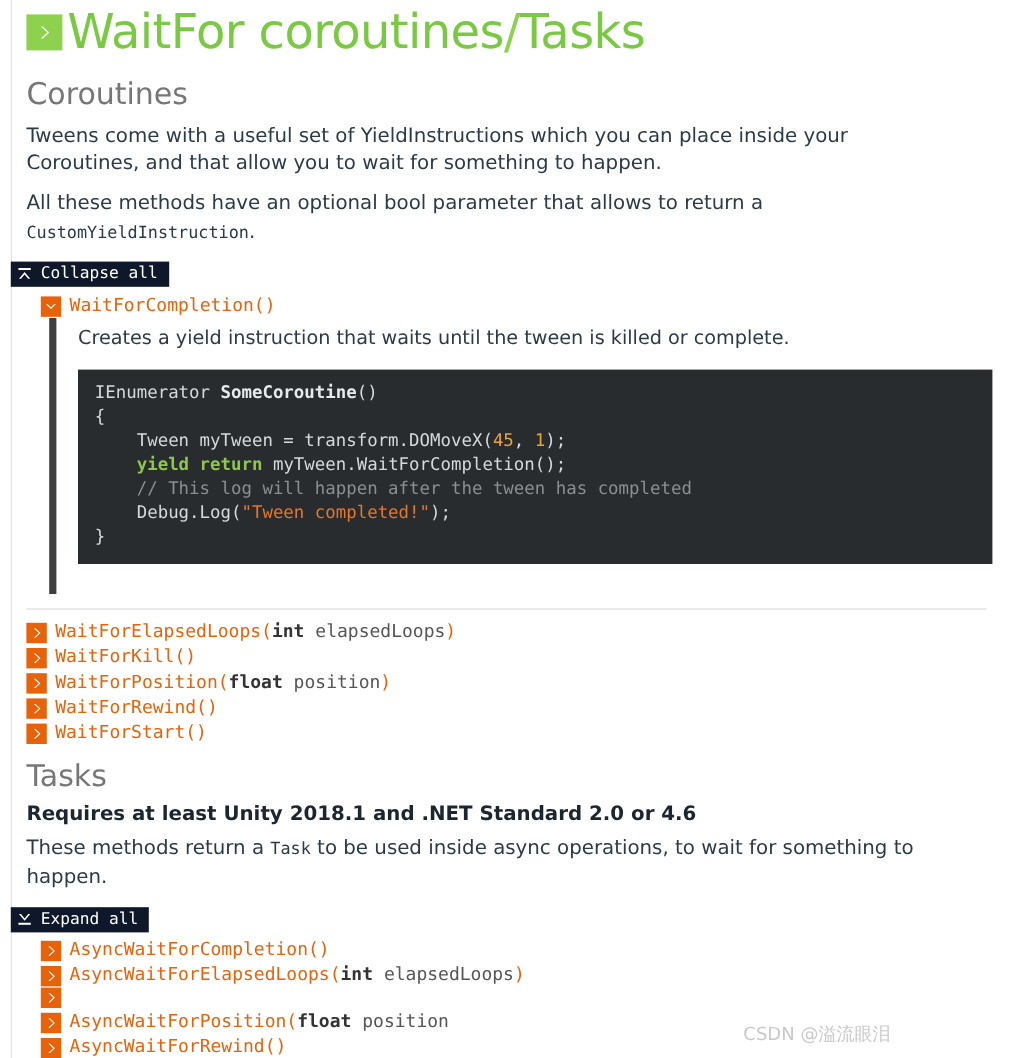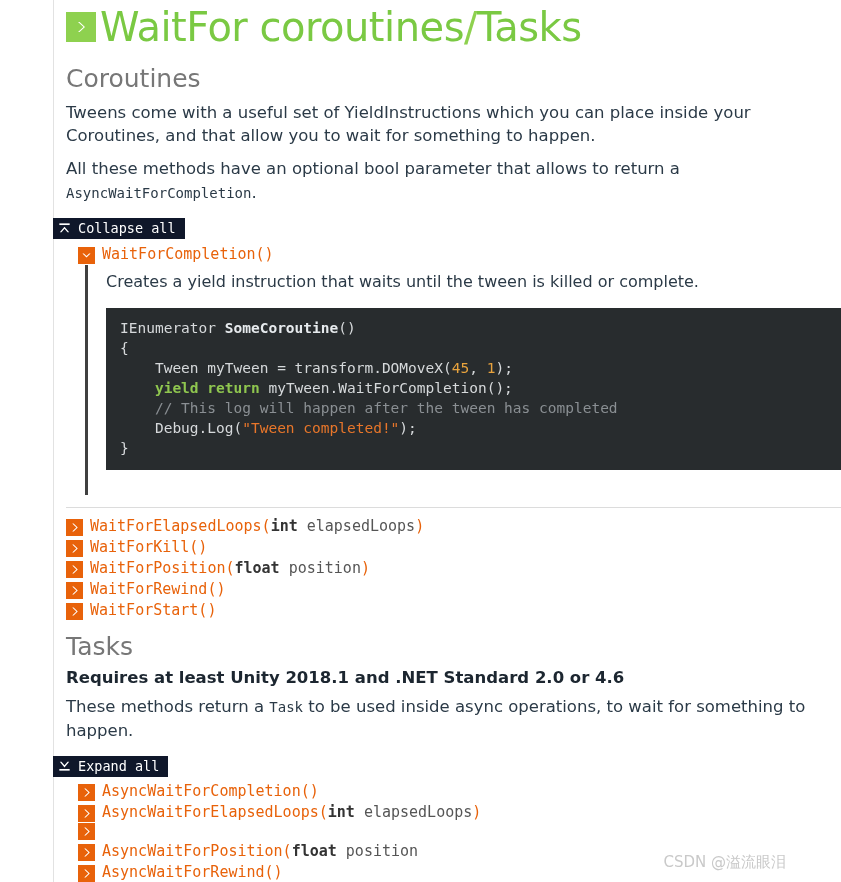--- a/index.html
+++ b/index.html
@@ -12,21 +12,20 @@
     background: #ffffff;
     font-family: "DejaVu Sans", sans-serif;
     overflow: hidden;
     position: relative;
   }
   .page {
     position: relative;
     width: 771px;
     height: 882px;
     box-sizing: border-box;
-    margin-left: 44px;
   }
   
   .left-rule {
     position: absolute;
     left: 9px;
     top: 0;
     width: 1px;
     height: 882px;
     background: #e2e2e2;
   }
@@ -152,21 +151,21 @@
     color: #333333;
     font-weight: bold;
   }
   .m-sig .pname {
     color: #555555;
   }
 
   
   .expanded-item { margin-left: 12px; margin-top: 2px; }
   .exp-body {
-    border-left: 3px solid #404040;
+    border-left: 6px solid #404040;
     margin-left: 7px;
     padding-left: 18px;
     padding-top: 6px;
     padding-bottom: 10px;
   }
   .exp-desc {
     font-size: 16px;
     color: #2b3a47;
     margin: 0 0 11px 0;
     line-height: 1.4;
@@ -225,21 +224,21 @@
         </svg>
       </span>
       <span class="title-text"><span>WaitFor coroutines</span><span class="slash">/</span><span>Tasks</span></span>
     </div>
 
     
     <h2 class="h2">Coroutines</h2>
 
     <p class="para">Tweens come with a useful set of YieldInstructions which you can place inside your Coroutines, and that allow you to wait for something to happen.</p>
 
-    <p class="para"><span>All these methods have an optional bool parameter that allows to return a </span><code class="inline">AsyncWaitForCompletion</code><span>.</span></p>
+    <p class="para"><span>All these methods have an optional bool parameter that allows to return a </span><code class="inline">CustomYieldInstruction</code><span>.</span></p>
 
     
     <div class="toggle-all">
       <span class="ta-icon">
         <svg width="15" height="15" viewBox="0 0 16 16">
           <rect x="2.5" y="2.5" width="11" height="1.8" fill="#ffffff"></rect>
           <path d="M8 6 L13 12 L11.2 12 L8 8.2 L4.8 12 L3 12 Z" fill="#ffffff"></path>
         </svg>
       </span>
       <span>Collapse all</span>

